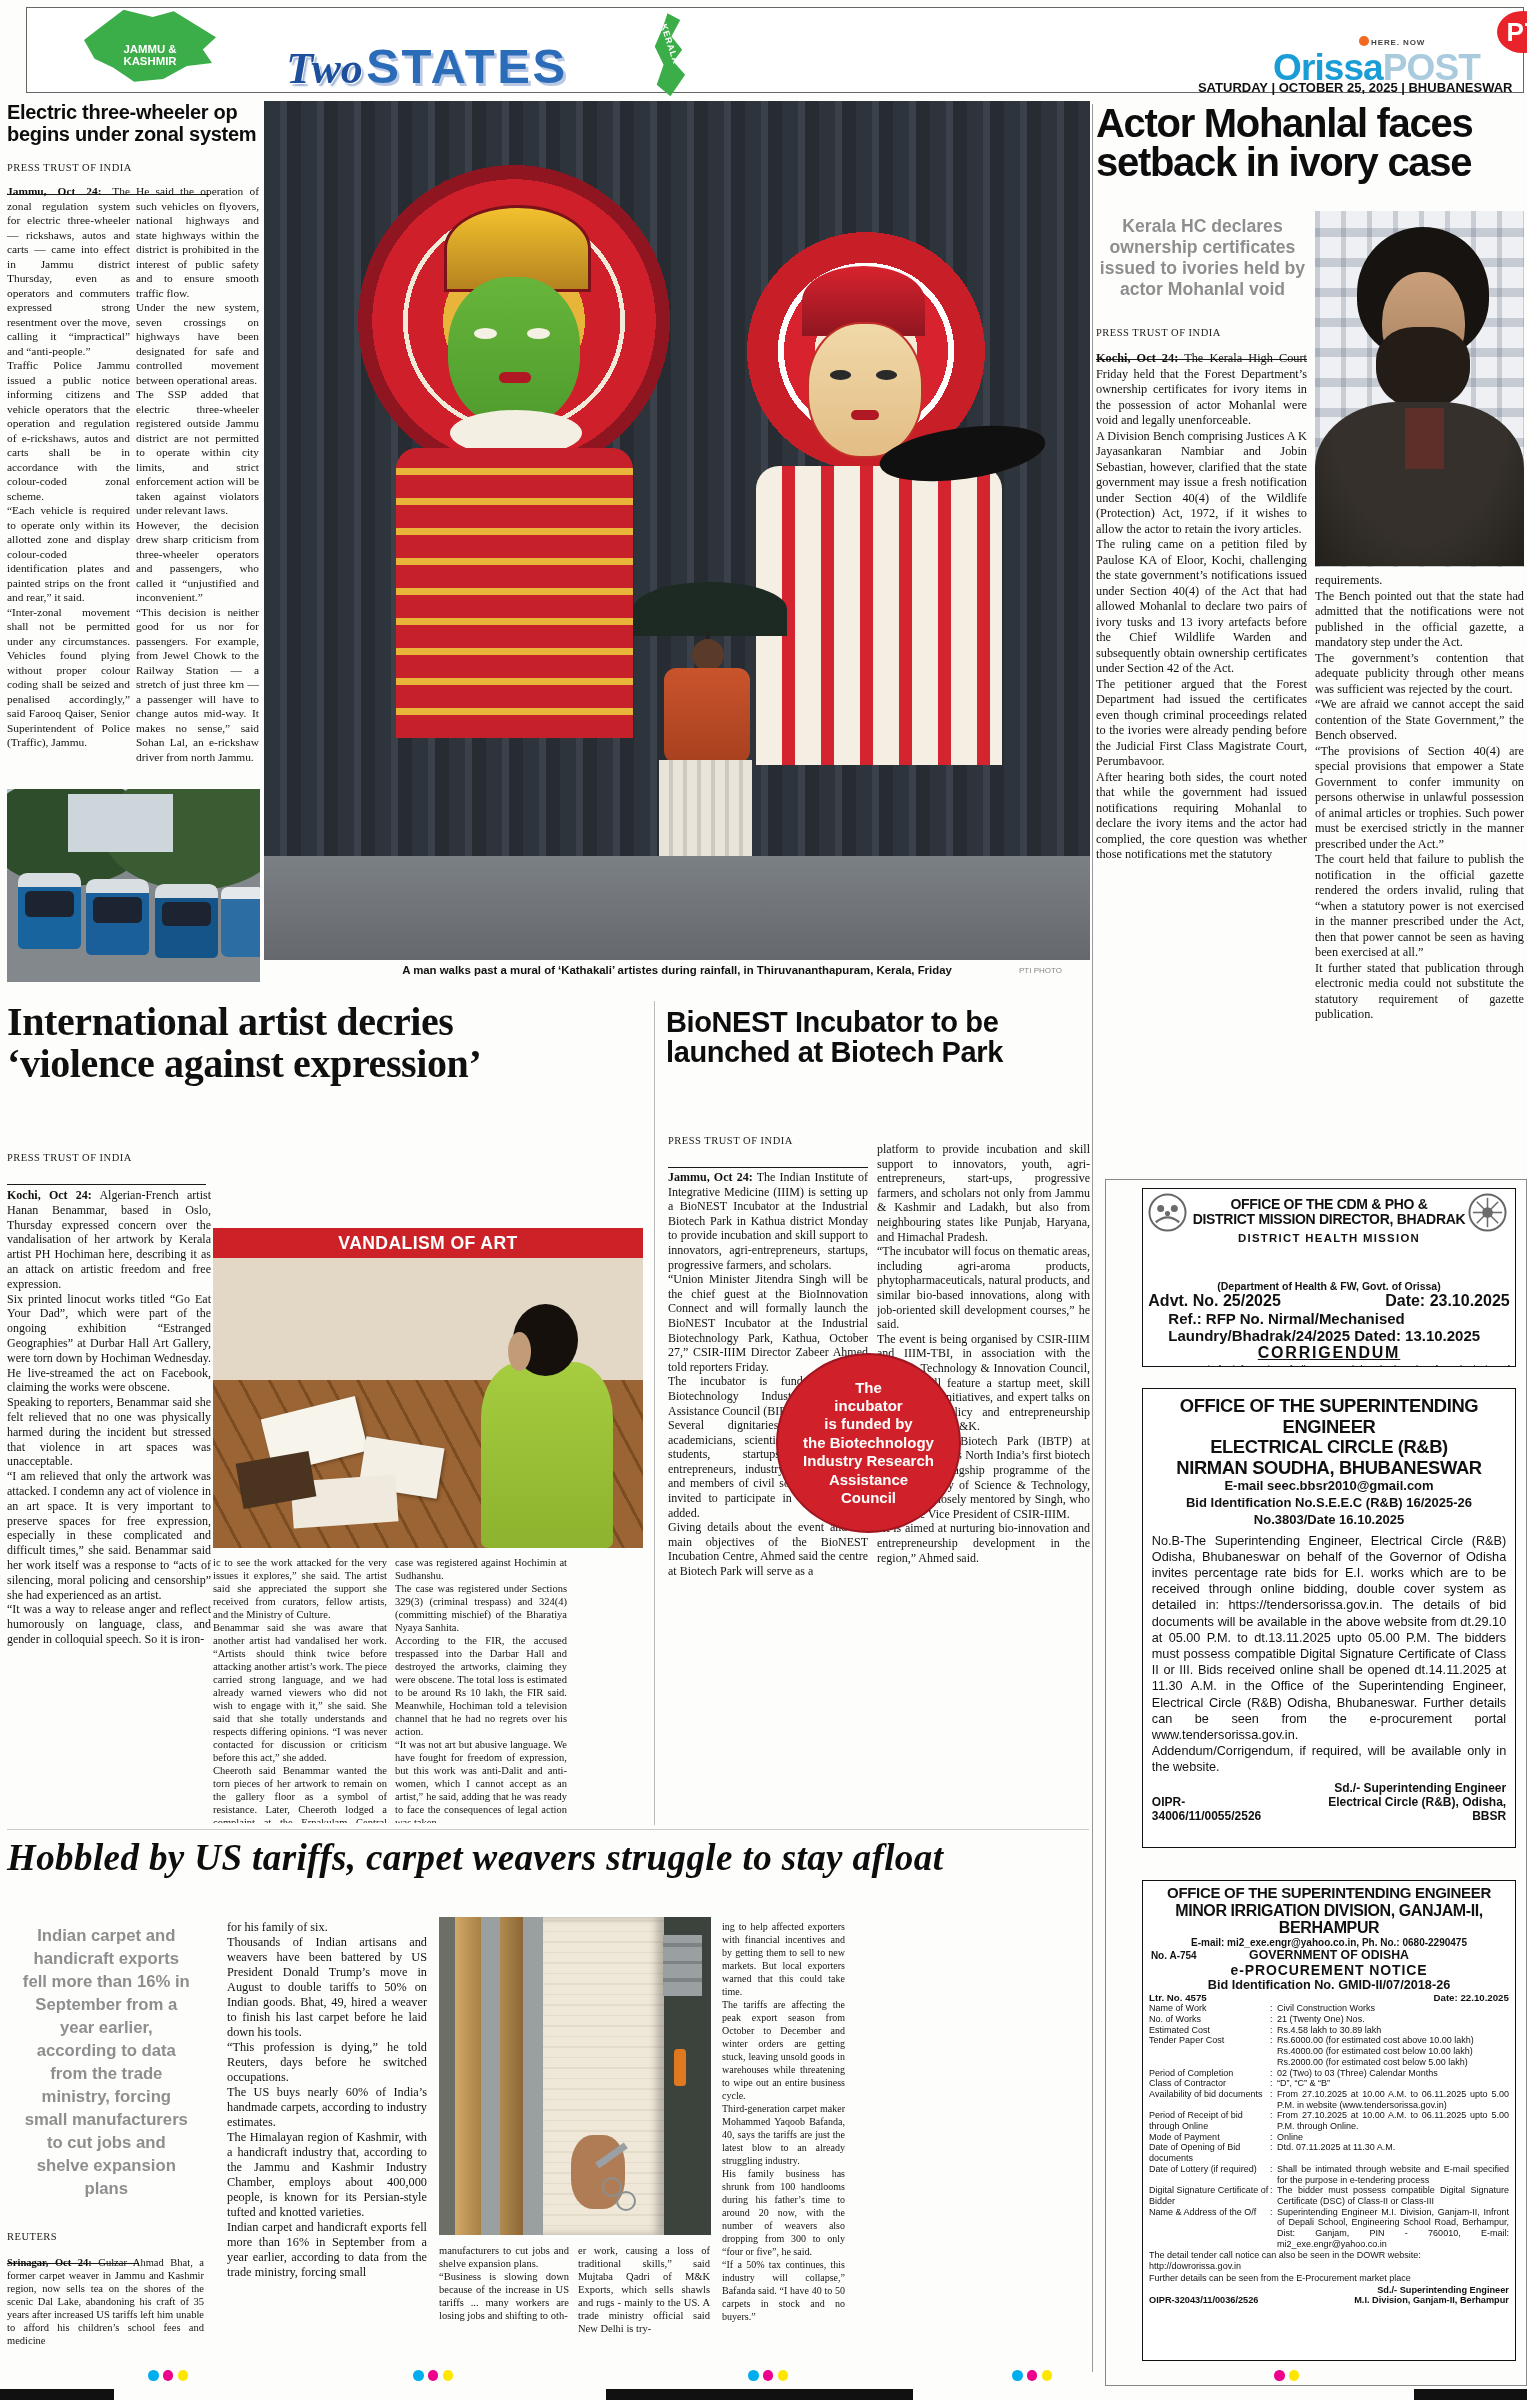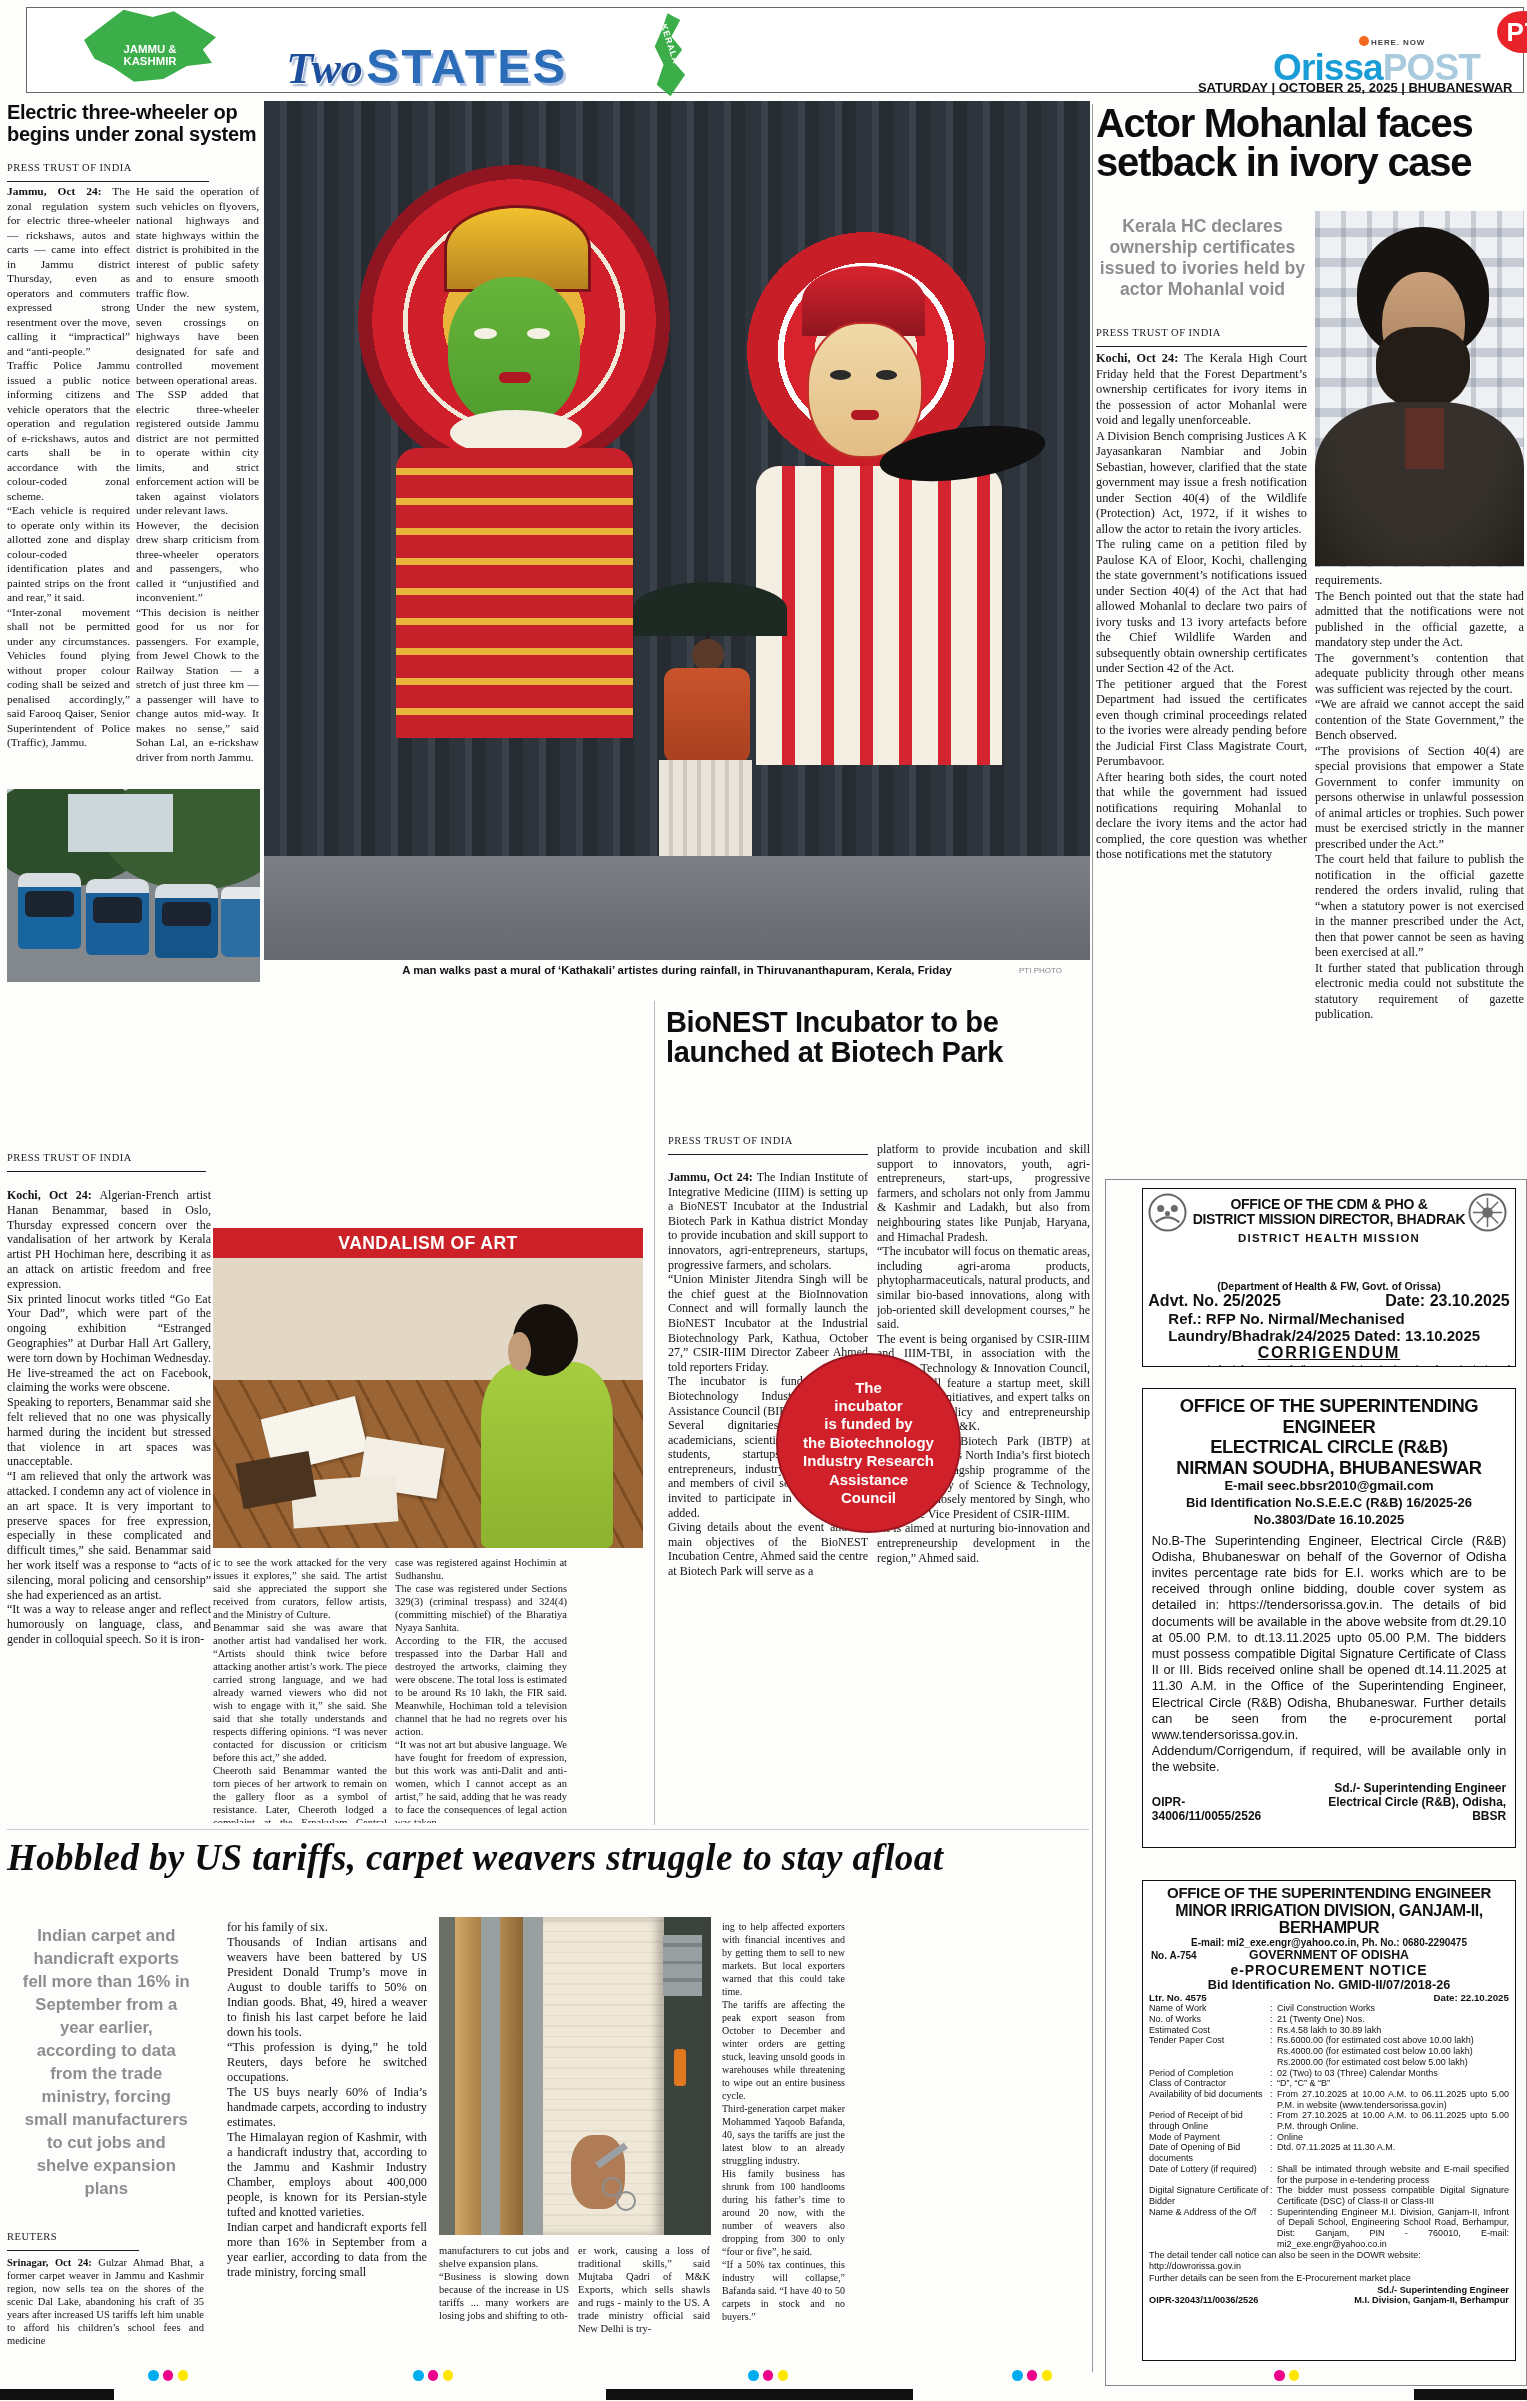--- a/index.html
+++ b/index.html
@@ -35,21 +35,21 @@
       color:#fff;font:700 26px/42px "Liberation Sans",sans-serif;text-align:center;}
   .dateline{right:10.5px;top:72px;font:700 13px "Liberation Sans",sans-serif;color:#111;letter-spacing:0;}
 
   
   .vrule{width:0.9px;background:#999;}
   .hrule{height:0.9px;background:#ccc;}
   .notices-frame{left:1105px;top:1179px;width:420px;height:1205px;border:0.9px solid #888;}
 
   
   .byline{font:400 10.5px "Liberation Serif",serif;letter-spacing:0.5px;color:#222;
-     border-bottom:1.8px solid #1a1a1a;padding-bottom:8px;}
+     border-bottom:1.8px solid #1a1a1a;padding-bottom:21px;}
   .body-col{font:400 11.4px/14.5px "Liberation Serif",serif;text-align:justify;}
   .lead-b{font-weight:700;}
   .h-sans{font-family:"Liberation Sans",sans-serif;font-weight:700;color:#0d0d0d;}
 
   
   .ev-headline{left:7px;top:102px;width:253px;font-size:20px;line-height:1.08;letter-spacing:-0.3px;}
   .ev-byline{left:7px;top:162px;width:202px;}
   .ev-c1{left:7px;top:184px;width:123px;height:601px;}
   .ev-c2{left:136px;top:184px;width:123px;height:601px;}
 
@@ -257,20 +257,24 @@
 The petitioner argued that the Forest Department had issued the certificates even though criminal proceedings related to the ivories were already pending before the Judicial First Class Magistrate Court, Perumbavoor.
 After hearing both sides, the court noted that while the government had issued notifications requiring Mohanlal to declare the ivory items and the actor had complied, the core question was whether those notifications met the statutory</span></div>
   <div class="abs body-col prewrap hide-ov mo-c2">requirements.
 The Bench pointed out that the state had admitted that the notifications were not published in the official gazette, a mandatory step under the Act.
 The government’s contention that adequate publicity through other means was sufficient was rejected by the court.
 “We are afraid we cannot accept the said contention of the State Government,” the Bench observed.
 “The provisions of Section 40(4) are special provisions that empower a State Government to confer immunity on persons otherwise in unlawful possession of animal articles or trophies. Such power must be exercised strictly in the manner prescribed under the Act.”
 The court held that failure to publish the notification in the official gazette rendered the orders invalid, ruling that “when a statutory power is not exercised in the manner prescribed under the Act, then that power cannot be seen as having been exercised at all.”
 It further stated that publication through electronic media could not substitute the statutory requirement of gazette publication.</div>
 
+  <div class="abs art-headline">
+    <div>International artist decries</div>
+    <div>‘violence against expression’</div>
+  </div>
   <div class="abs byline art-byline">PRESS TRUST OF INDIA</div>
   <div class="abs body-col prewrap hide-ov art-c1"><b class="lead-b">Kochi, Oct 24:</b><span> Algerian-French artist Hanan Benammar, based in Oslo, Thursday expressed concern over the vandalisation of her artwork by Kerala artist PH Hochiman here, describing it as an attack on artistic freedom and free expression.
 Six printed linocut works titled “Go Eat Your Dad”, which were part of the ongoing exhibition “Estranged Geographies” at Durbar Hall Art Gallery, were torn down by Hochiman Wednesday. He live-streamed the act on Facebook, claiming the works were obscene.
 Speaking to reporters, Benammar said she felt relieved that no one was physically harmed during the incident but stressed that violence in art spaces was unacceptable.
 “I am relieved that only the artwork was attacked. I condemn any act of violence in an art space. It is very important to preserve spaces for free expression, especially in these complicated and difficult times,” she said. Benammar said her work itself was a response to “acts of silencing, moral policing and censorship” she had experienced as an artist.
 “It was a way to release anger and reflect humorously on language, class, and gender in colloquial speech. So it is iron-</span></div>
   <div class="abs van-banner">VANDALISM OF ART</div>
   <div class="abs photo van-photo">
     <div class="shape" style="left:0;bottom:0;width:100%;height:58%;background:repeating-linear-gradient(62deg,#9a6434 0 23px,#7c4c22 23px 26px);"></div>
     <div class="shape" style="left:53px;top:149px;width:97px;height:56px;background:#f7f4ec;transform:rotate(-14deg);box-shadow:1.8px 1.8px 3.5px rgba(0,0,0,.3);"></div>

